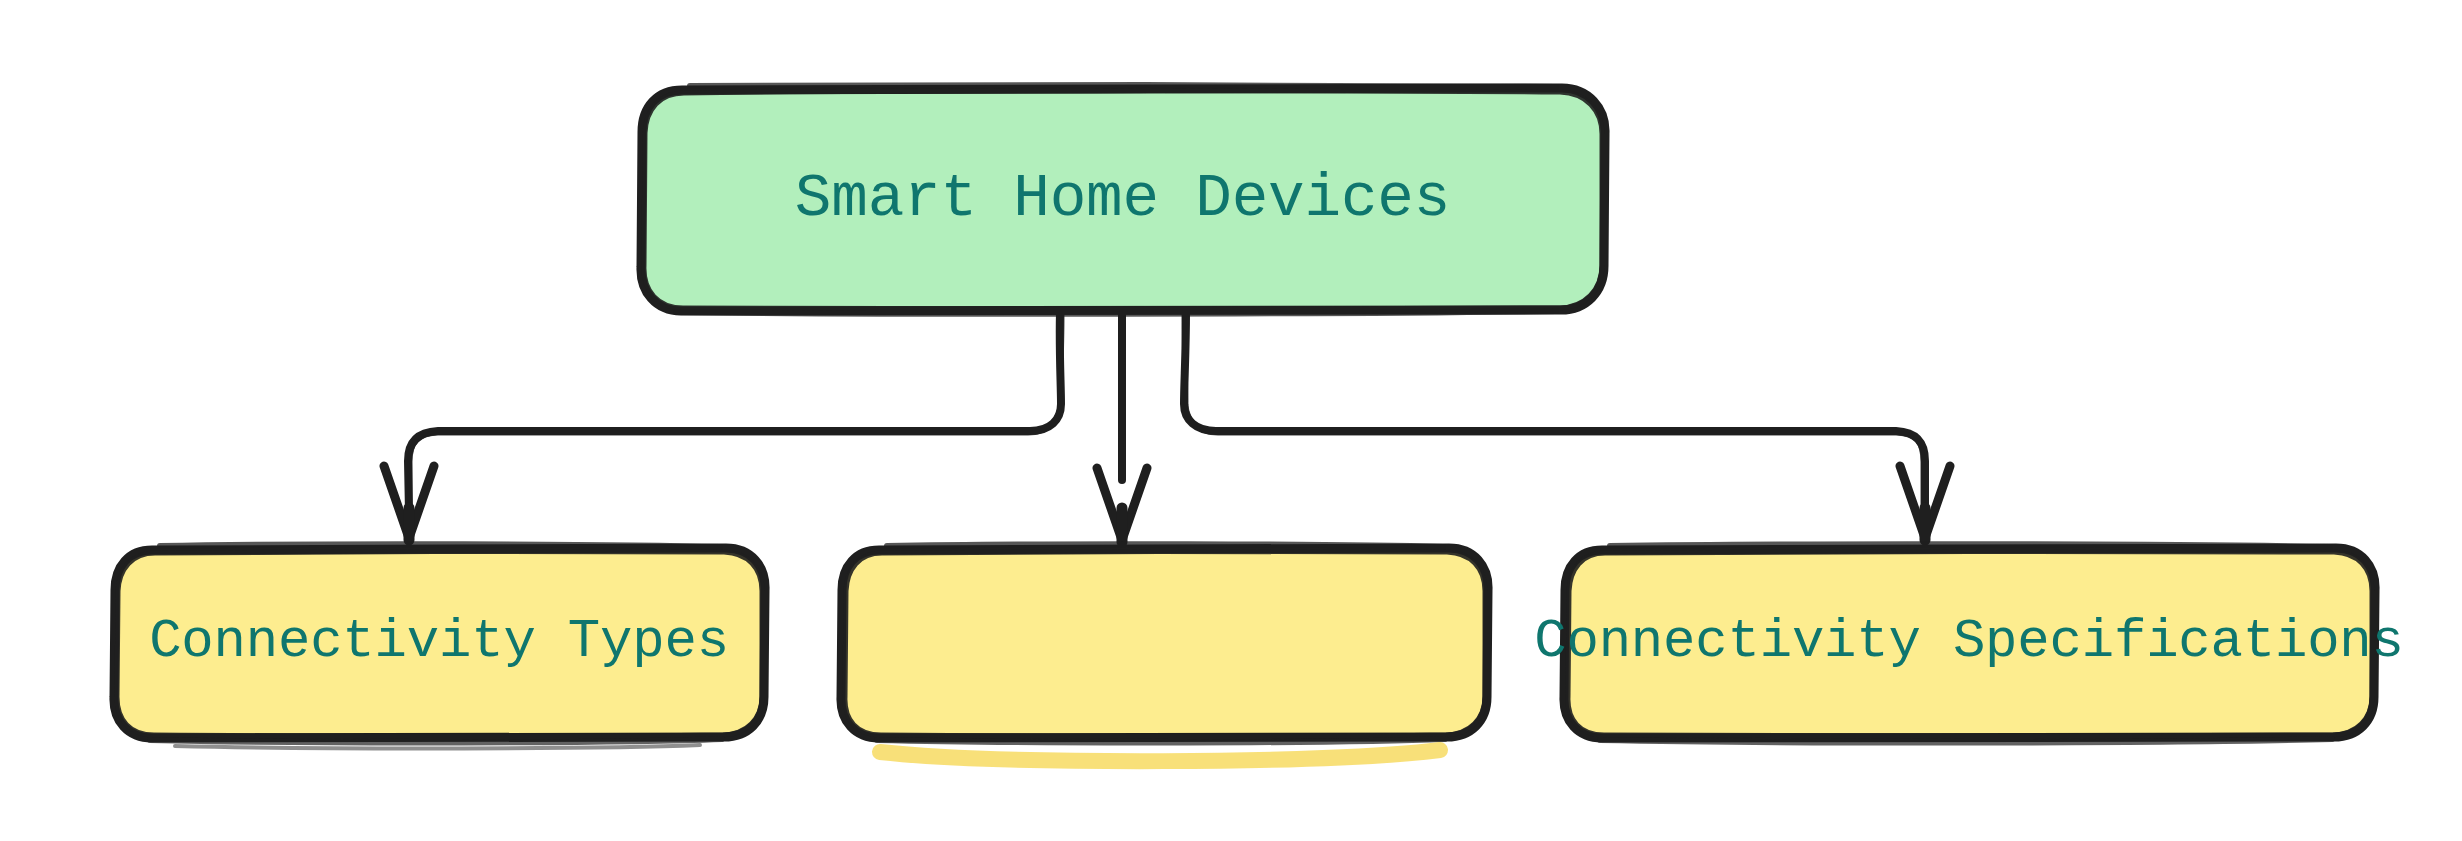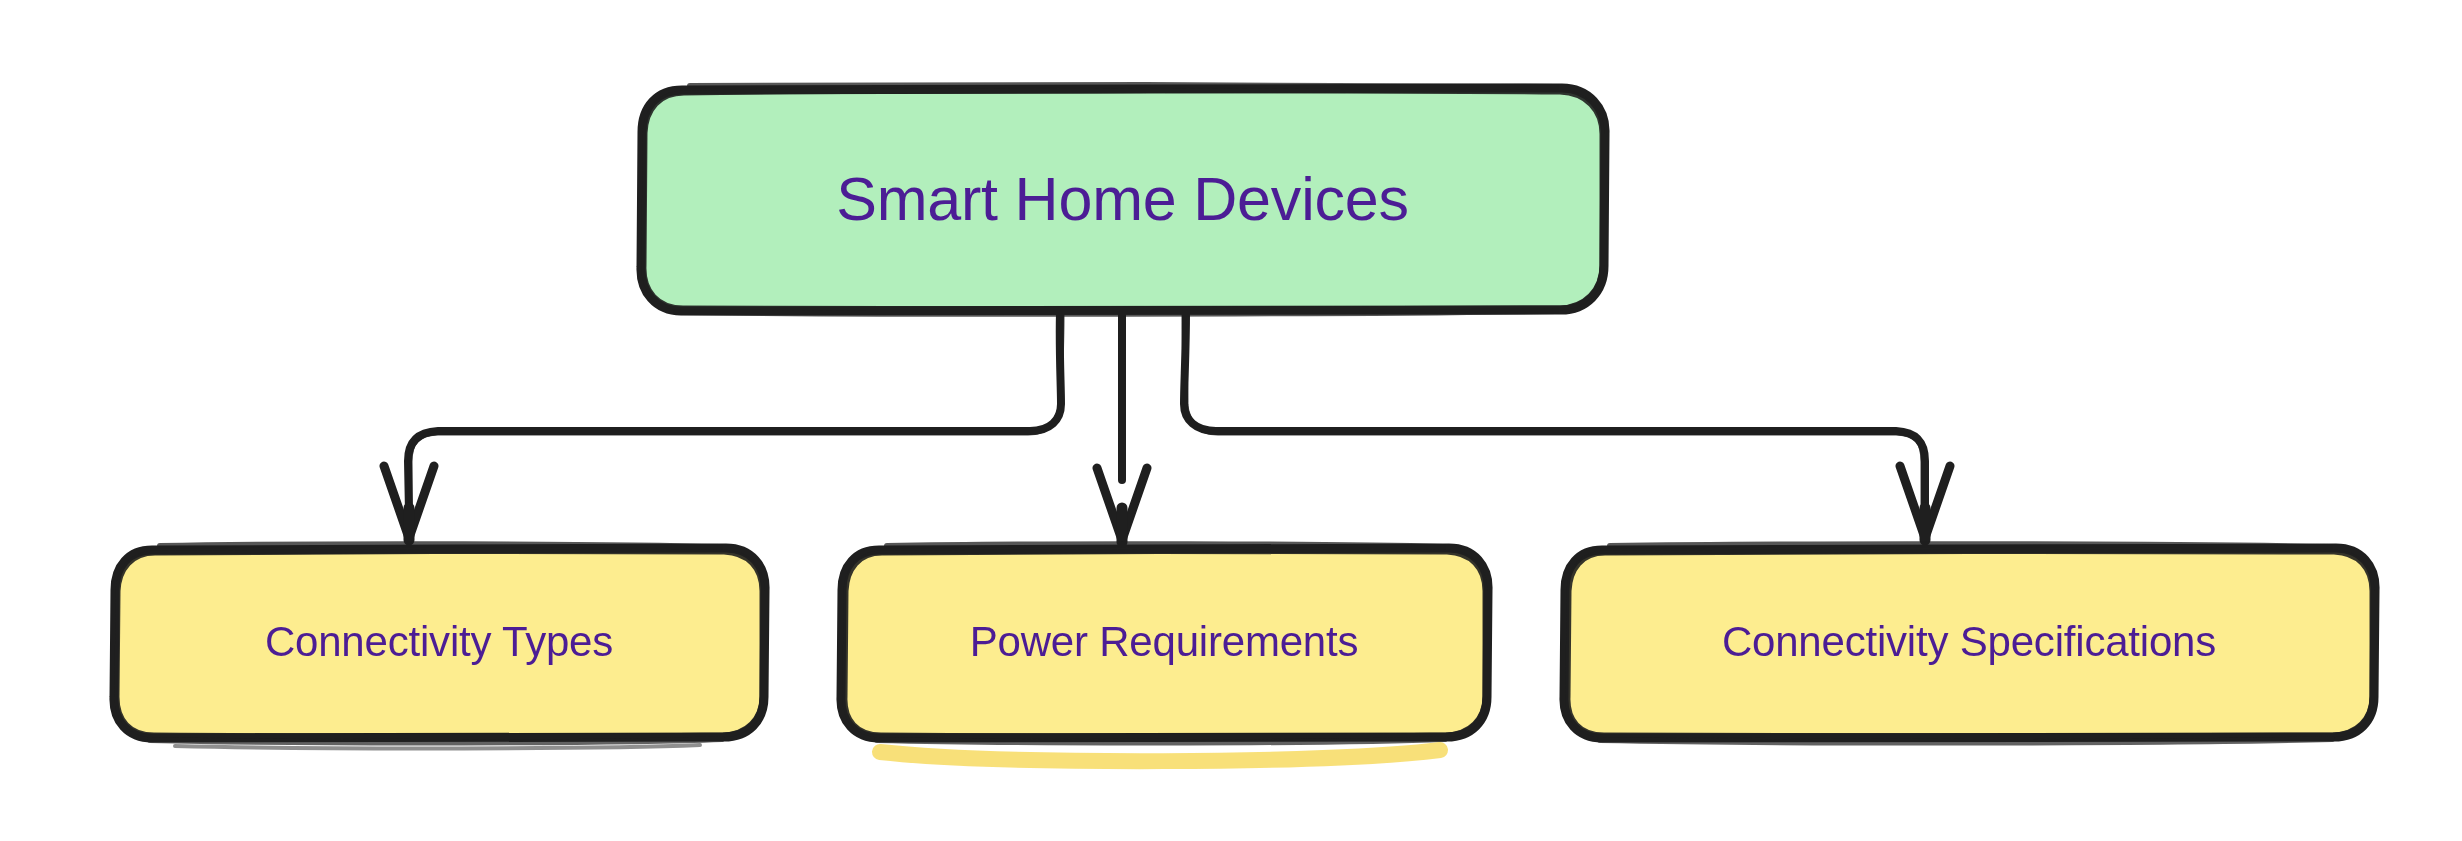--- a/index.html
+++ b/index.html
@@ -25,34 +25,34 @@
     width: 2462px;
     height: 841px;
     display: block;
   }
   .node-label {
     position: absolute;
     display: flex;
     align-items: center;
     justify-content: center;
     text-align: right;
-    color: #4c1d95;
-    font-family: Liberation Sans, sans-serif;
+    color: #0f766e;
+    font-family: Liberation Mono, monospace;
     font-weight: 400;
     line-height: 1.15;
     letter-spacing: -0.2px;
     white-space: nowrap;
     pointer-events: none;
     -webkit-font-smoothing: antialiased;
   }
   .label-root {
     font-size: 61px;
   }
   .label-child {
-    font-size: 42px;
+    font-size: 54px;
   }
   .hit {
     position: absolute;
     cursor: pointer;
     background: transparent;
   }
 </style>
 </head>
 <body>
 
@@ -201,21 +201,20 @@
                C1570,569 1582,553 1605,553 Z" fill="none" stroke="#1f1f1f" stroke-width="5" stroke-linecap="round" stroke-linejoin="round" opacity="0.9"></path>
       <path d="M1610,546 C1800,543 2200,544 2330,547" fill="none" stroke="#1f1f1f" stroke-width="6" stroke-linecap="round" opacity="0.75"></path>
       <path d="M1600,740 C1800,744 2200,743 2332,739" fill="none" stroke="#1f1f1f" stroke-width="6" stroke-linecap="round" opacity="0.7"></path>
     </g>
   </svg>
 
   <div class="node-label label-root" style="left:640px; top:88px; width:965px; height:222px;">Smart Home Devices</div>
 
   <div class="node-label label-child" style="left:113px; top:548px; width:652px; height:189px;">Connectivity Types</div>
 
-  <div class="node-label label-child" style="left:840px; top:548px; width:648px; height:189px;">Power Requirements</div>
 
   <div class="node-label label-child" style="left:1563px; top:548px; width:812px; height:189px;">Connectivity Specifications</div>
 
   <div class="hit" style="left:640px; top:88px; width:965px; height:222px;"></div>
   <div class="hit" style="left:113px; top:548px; width:652px; height:189px;"></div>
   <div class="hit" style="left:840px; top:548px; width:648px; height:189px;"></div>
   <div class="hit" style="left:1563px; top:548px; width:812px; height:189px;"></div>
 
 </div>
 

